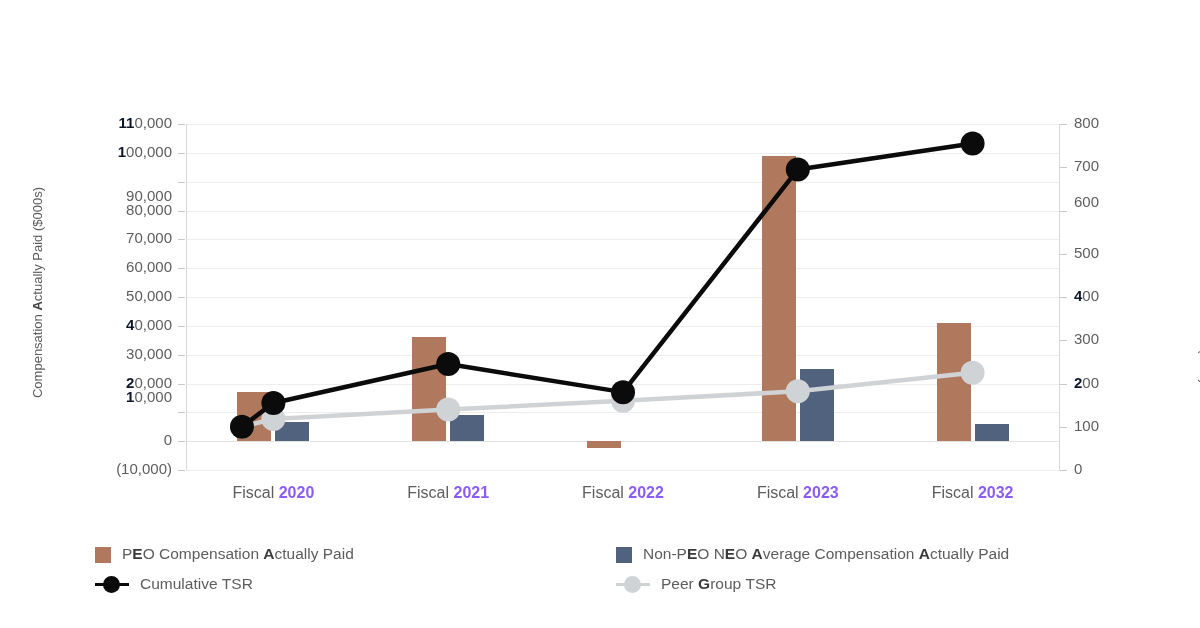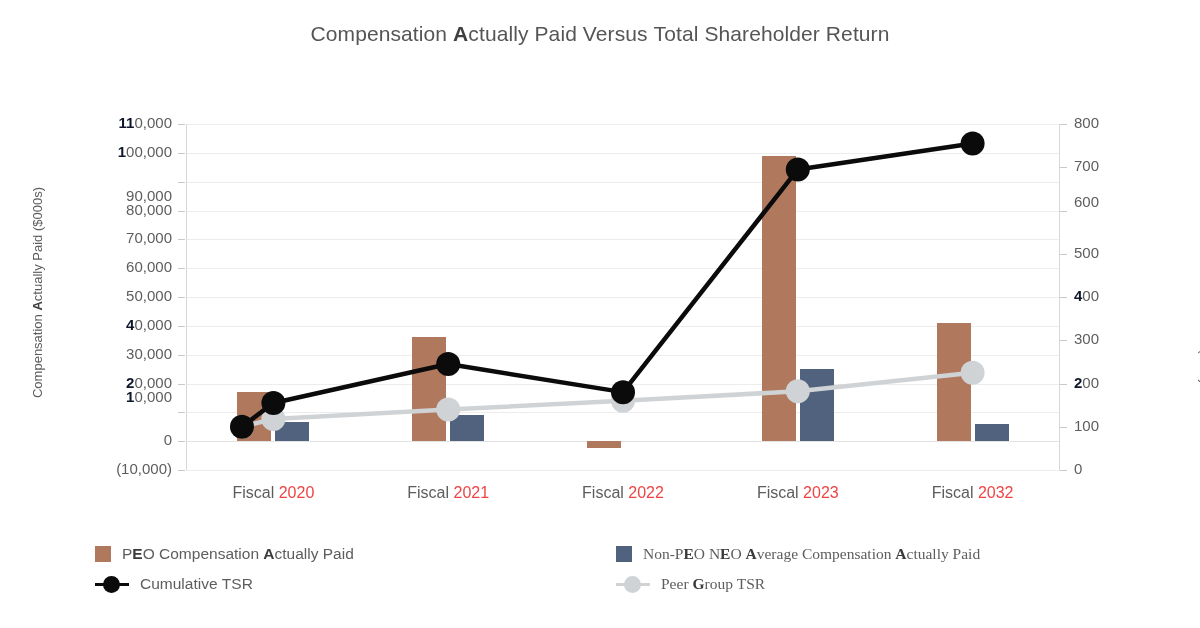--- a/index.html
+++ b/index.html
@@ -144,37 +144,37 @@
     width: 874px;
     height: 26px;
   }
   .xlabel {
     position: absolute;
     text-align: center;
     font-size: 16px;
     color: #5d5d5d;
     white-space: nowrap;
   }
-  .xlabel b { font-weight: 400; color: #ef4444; margin-top: 40px; }
+  .xlabel b { font-weight: 700; color: #8b5cf6; margin-top: 40px; }
 
   
   .bar { position: absolute; }
 
   
   .legend {
     position: absolute;
     left: 95px;
     top: 545px;
     width: 1060px;
     height: 60px;
   }
   .legend-item {
     position: absolute;
     display: flex;
-    align-items: center;
+    align-items: flex-end;
     font-size: 15.5px;
     color: #5d5d5d;
     white-space: nowrap;
   }
   .legend-item b { font-weight: 700; color: #3a3a3a; }
   .swatch {
     width: 16px;
     height: 16px;
     margin-right: 11px;
     flex: 0 0 auto;
@@ -197,28 +197,27 @@
     position: absolute;
     left: 8px;
     top: 1px;
     width: 17px;
     height: 17px;
     border-radius: 50%;
   }
   .lg-r1 { top: 0px; }
   .lg-r2 { top: 30px; }
   .lg-c1 { left: 0px; }
-  .lg-c2 { left: 521px; font-family: Liberation Serif, serif; }
+  .lg-c2 { left: 521px; }
 </style>
 </head>
 <body>
 
 <div class="page">
 
-  <div class="chart-title" id="chart-title">Compensation&nbsp;<b>A</b>ctually&nbsp;Paid&nbsp;Versus&nbsp;Total&nbsp;Shareholder&nbsp;Return</div>
 
   <div class="axis-title axis-title-left" id="axis-title-left">Compensation&nbsp;<b>A</b>ctually&nbsp;Paid&nbsp;($000s)</div>
   <div class="axis-title axis-title-right" id="axis-title-right">Total&nbsp;Shareholder&nbsp;Return&nbsp;(TSR)</div>
 
   <div class="ticks-left" id="ticks-left">
       <div class="tick tick-left" style="top: -10px;"><b>11</b>0,000</div>
       <div class="tickmark" style="top: 0px; left: 118px;"></div>
       <div class="tick tick-left" style="top: 18.8333px;"><b>1</b>00,000</div>
       <div class="tickmark" style="top: 28.8333px; left: 118px;"></div>
       <div class="tick tick-left" style="top: 47.6667px; margin-top: 15px;">90,000</div>

